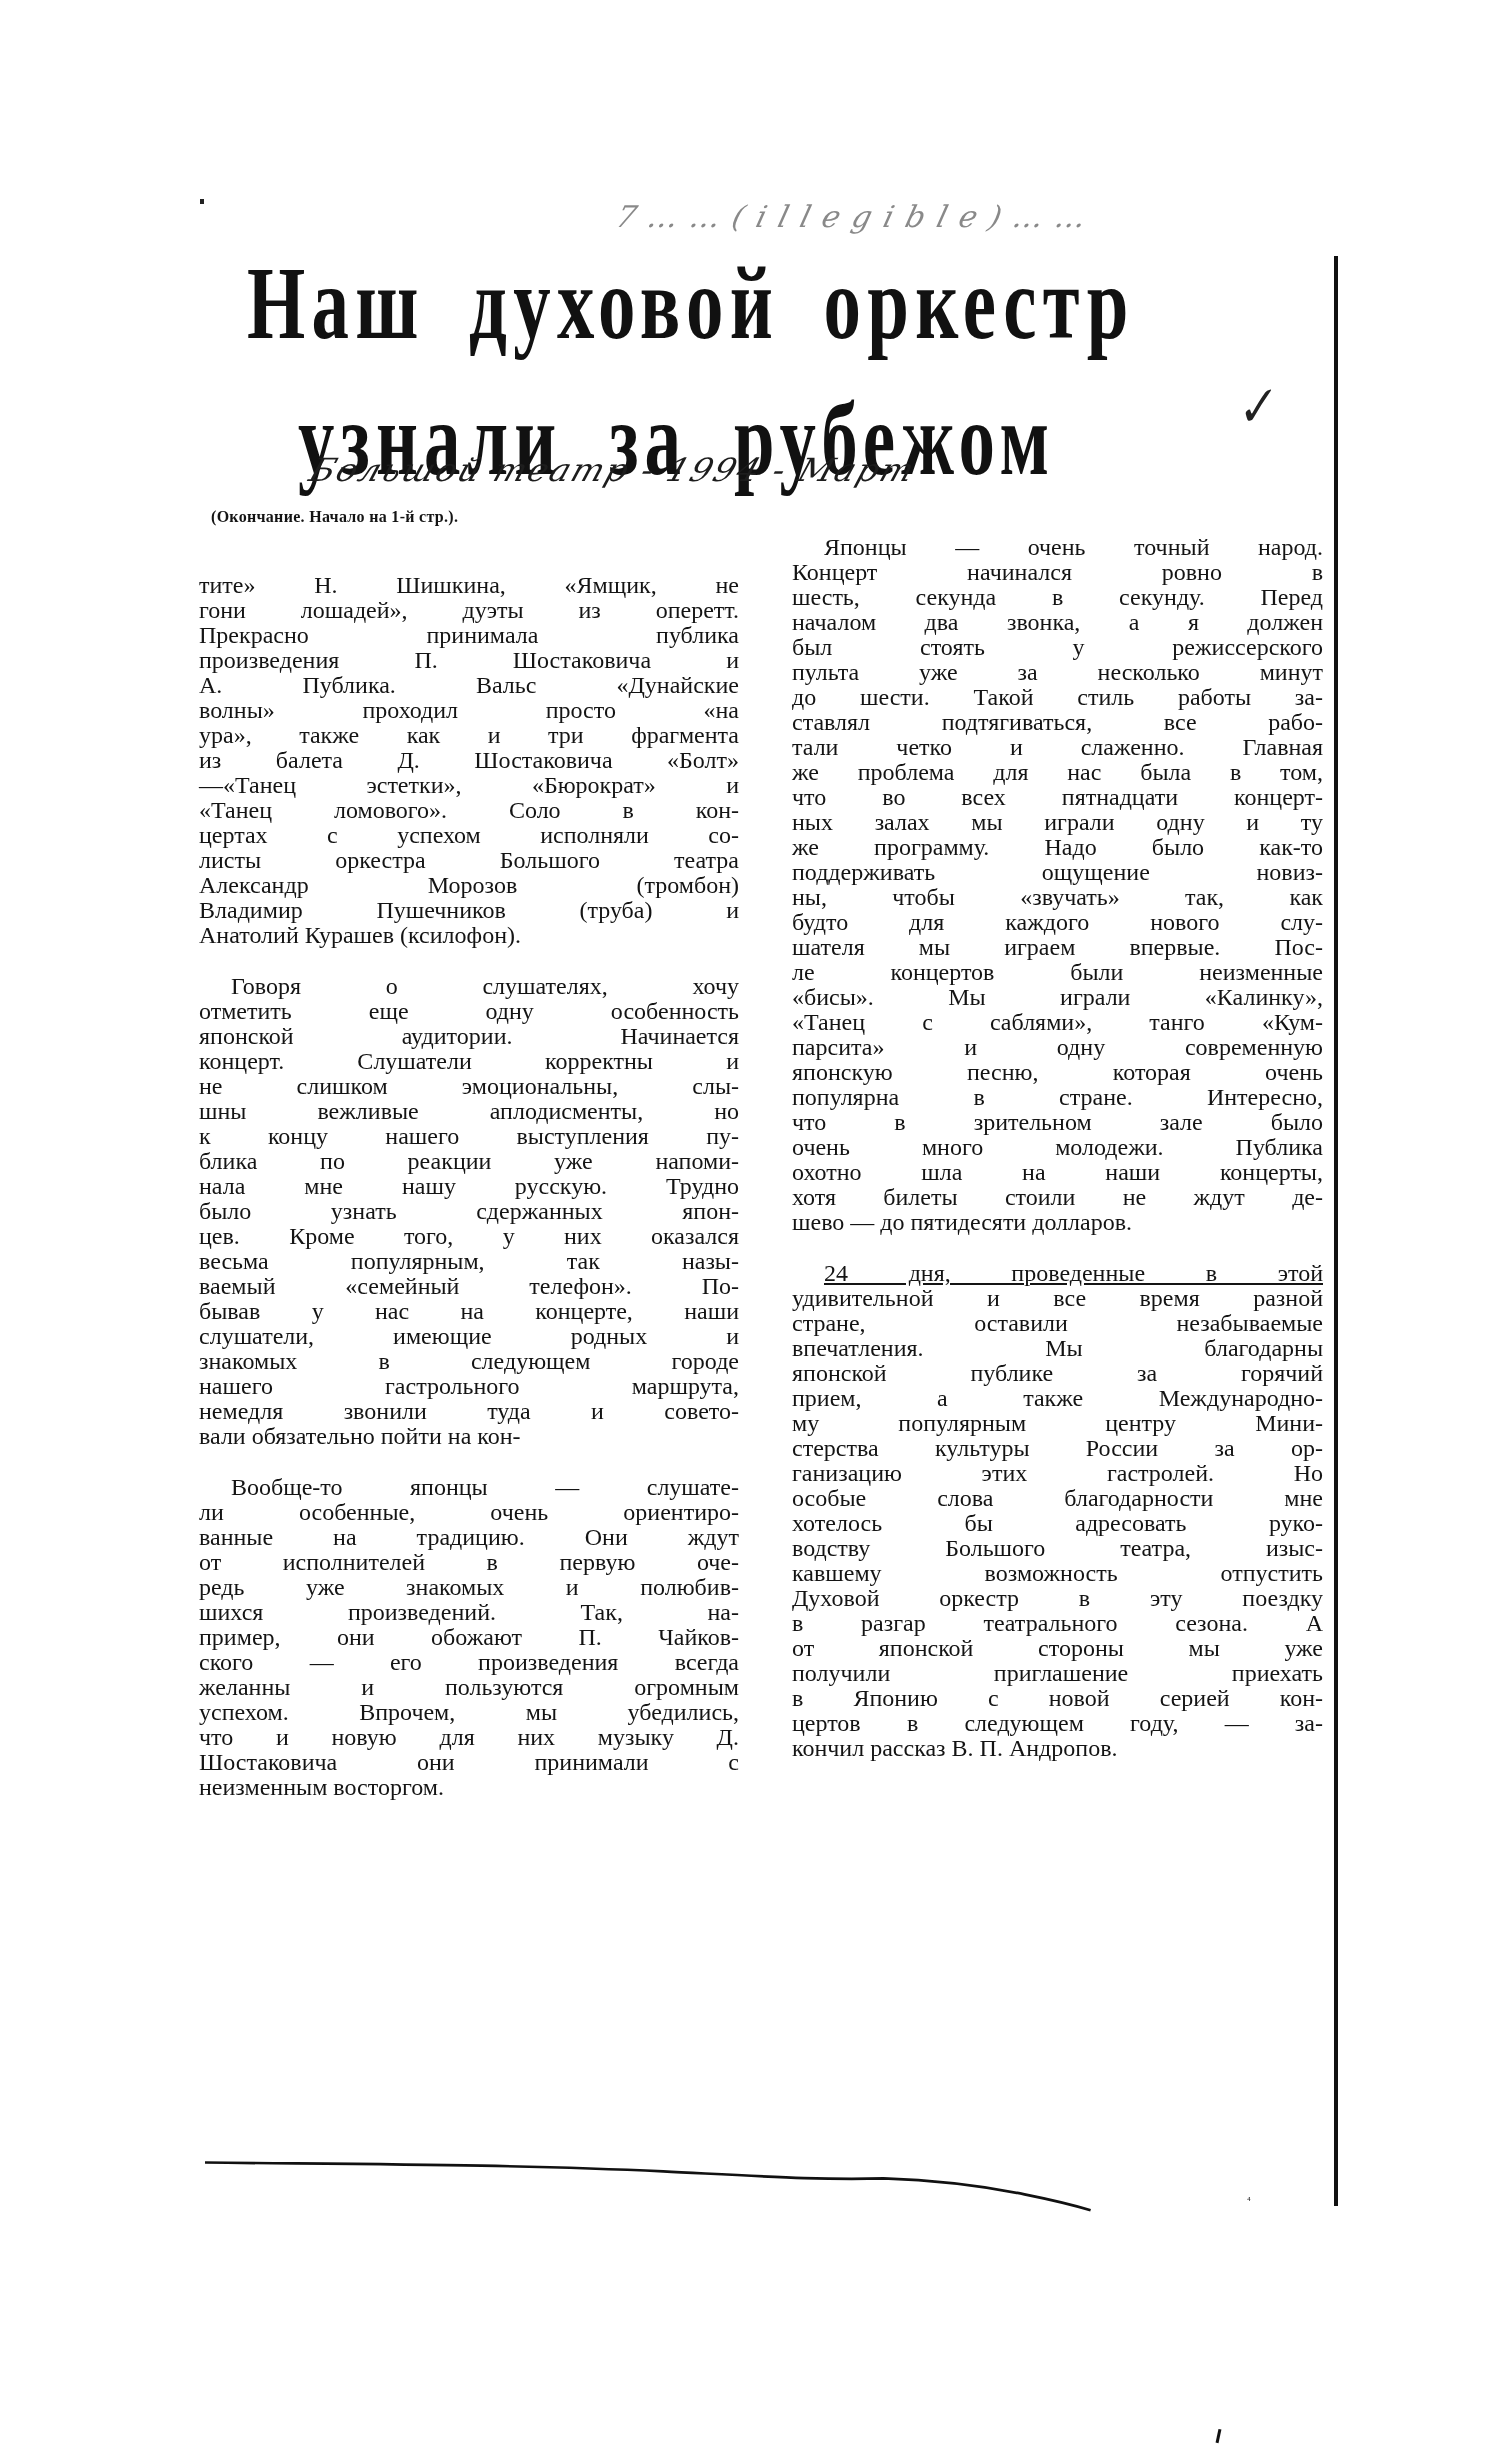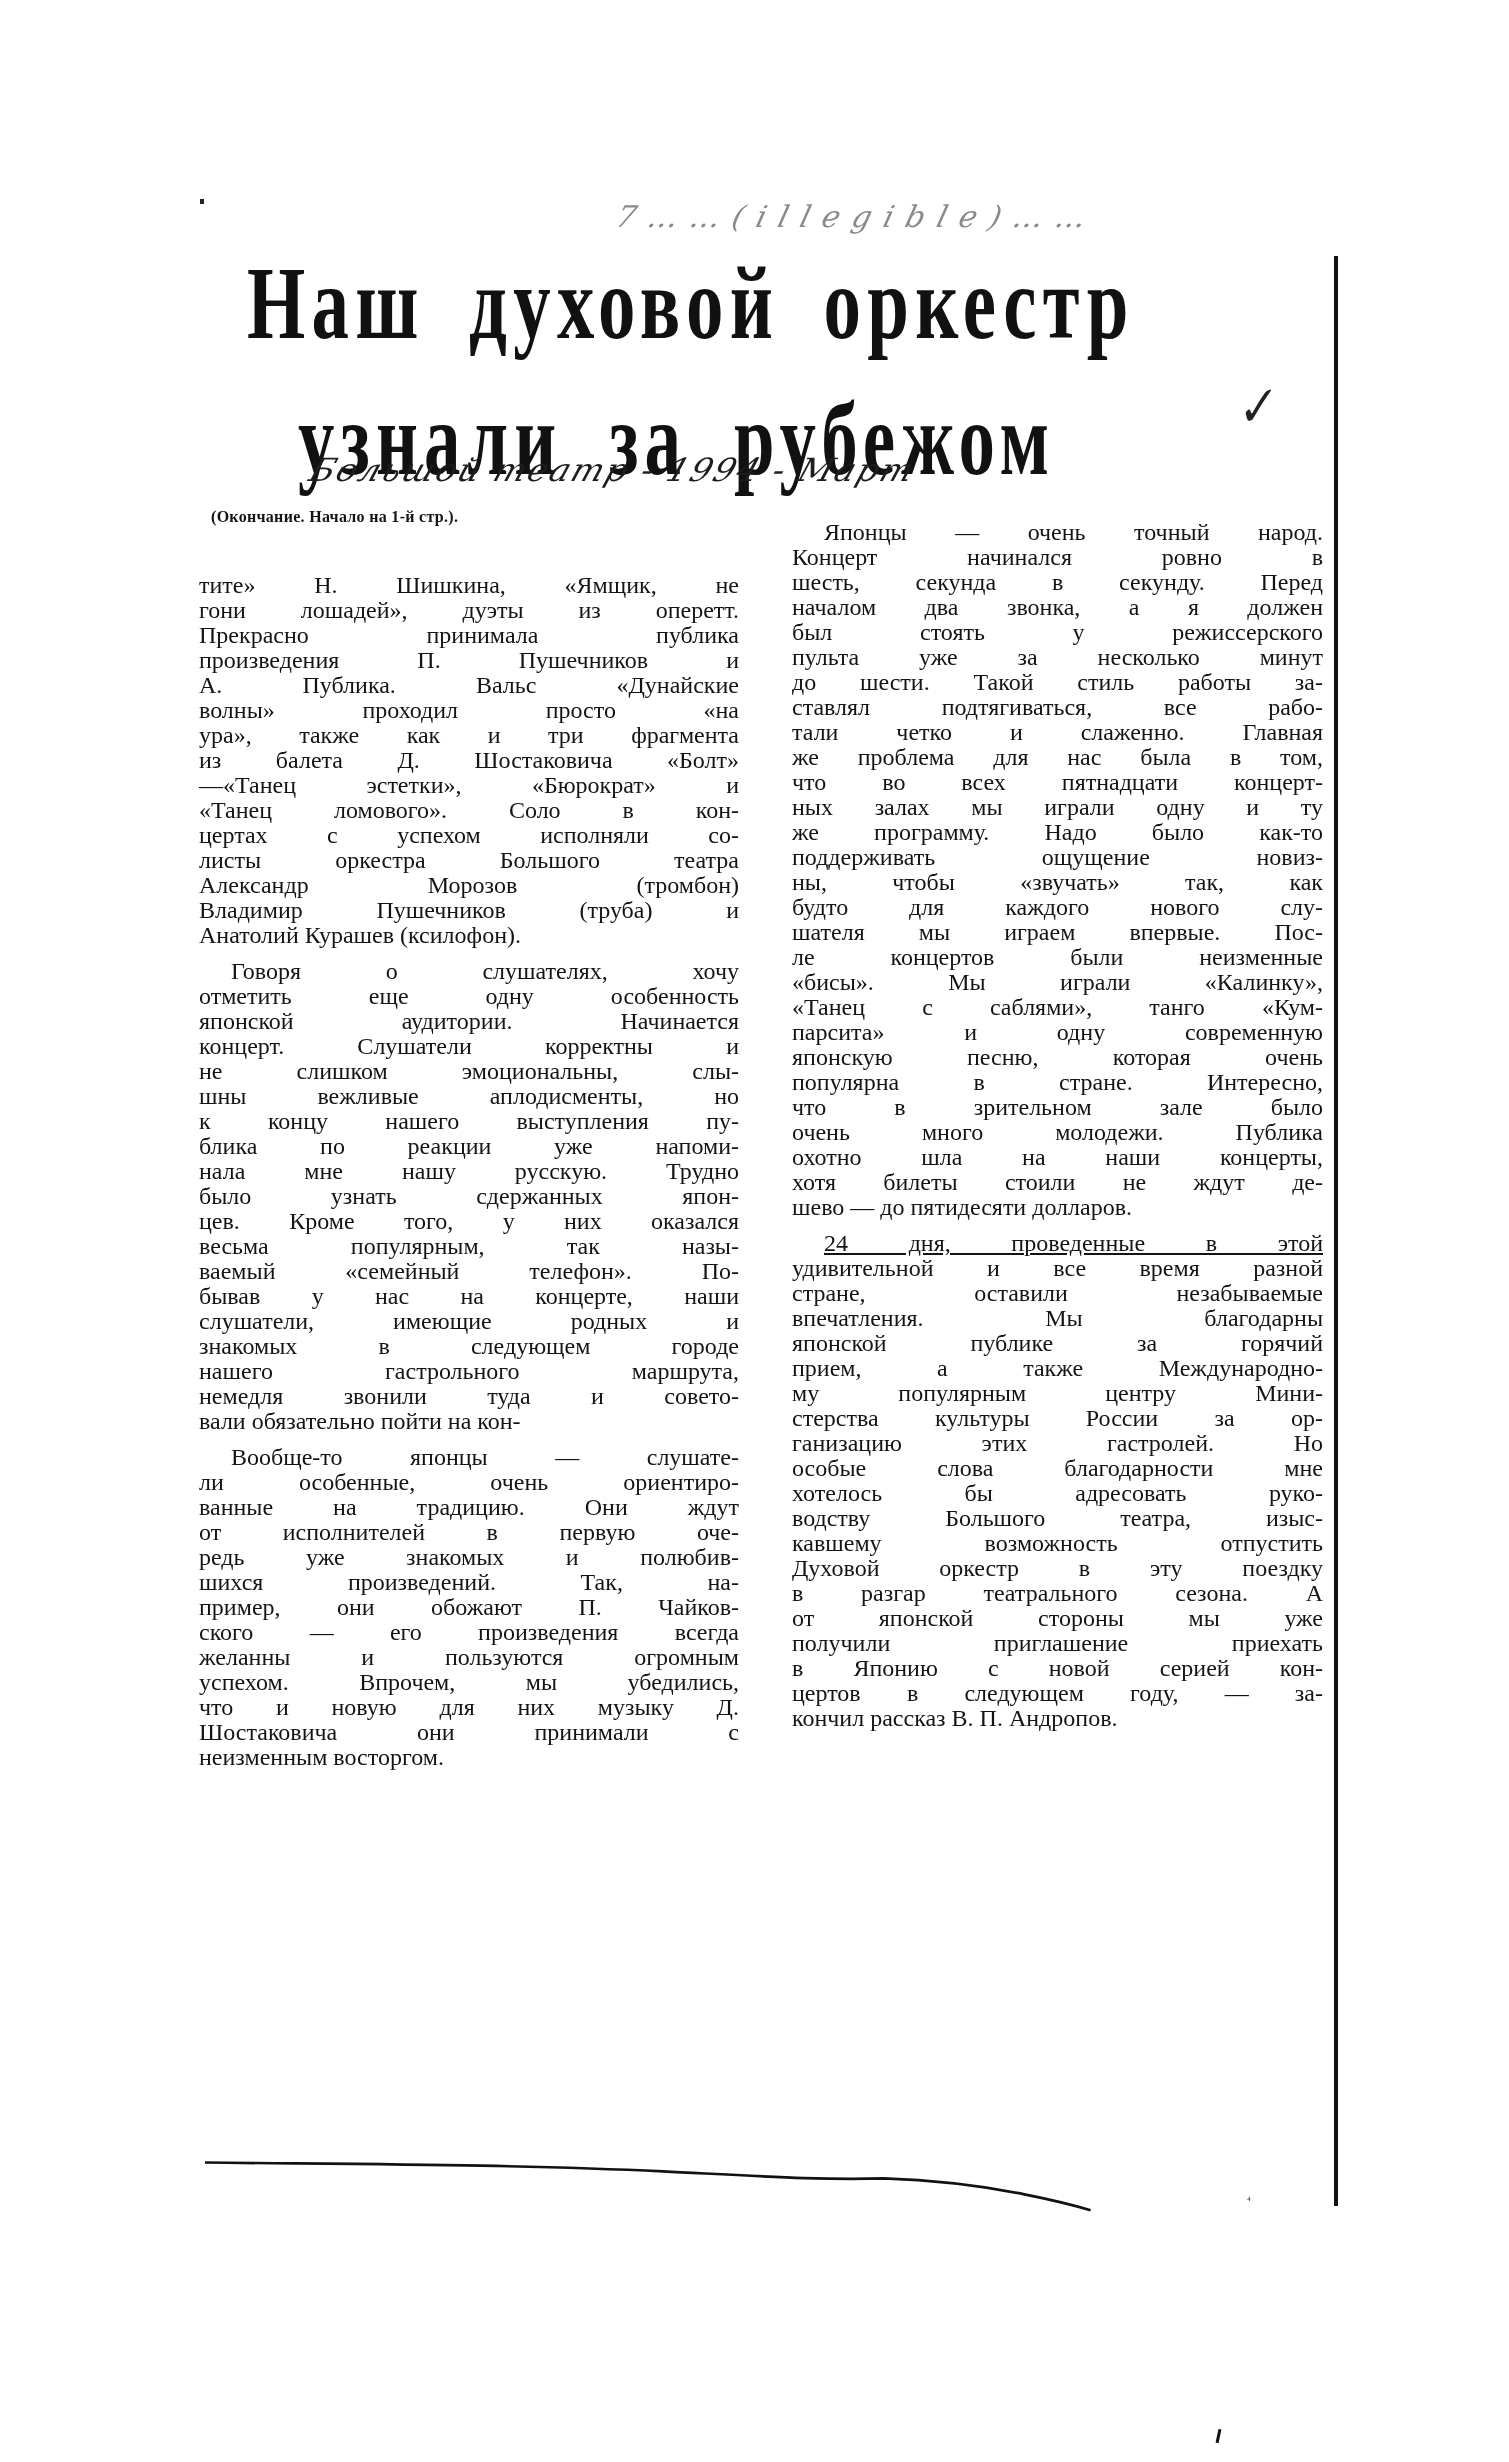--- a/index.html
+++ b/index.html
@@ -93,21 +93,21 @@
     line-height: 25px;
     text-align: justify;
     text-align-last: left;
     hyphens: manual;
   }
   .column.left { left: 199px; top: 504px; width: 540px; }
   .column.right { left: 792px; top: 509px; width: 531px; }
   .column p {
     margin: 0;
   }
-  .column p.gap { margin-top: 11px; }
+  .column p.gap { margin-top: 26px; }
   .continuation {
     font-weight: bold;
     margin: 0 0 44px 12px;
     font-size: 16px;
     letter-spacing: 0.3px;
   }
   .column .line {
     display: block;
     text-align: justify;
     text-align-last: justify;
@@ -151,21 +151,21 @@
 
   <div class="right-rule"></div>
 
   <div class="column left">
     <div class="continuation">(Окончание. Начало на 1-й стр.).</div>
     <div id="left-paras">
         <p>
           <span class="line">тите» Н. Шишкина, «Ямщик, не</span>
           <span class="line">гони лошадей», дуэты из оперетт.</span>
           <span class="line">Прекрасно принимала публика</span>
-          <span class="line">произведения П. Пушечников и</span>
+          <span class="line">произведения П. Шостаковича и</span>
           <span class="line">А. Публика. Вальс «Дунайские</span>
           <span class="line">волны» проходил просто «на</span>
           <span class="line">ура», также как и три фрагмента</span>
           <span class="line">из балета Д. Шостаковича «Болт»</span>
           <span class="line">—«Танец эстетки», «Бюрократ» и</span>
           <span class="line">«Танец ломового». Соло в кон-</span>
           <span class="line">цертах с успехом исполняли со-</span>
           <span class="line">листы оркестра Большого театра</span>
           <span class="line">Александр Морозов (тромбон)</span>
           <span class="line">Владимир Пушечников (труба) и</span>

